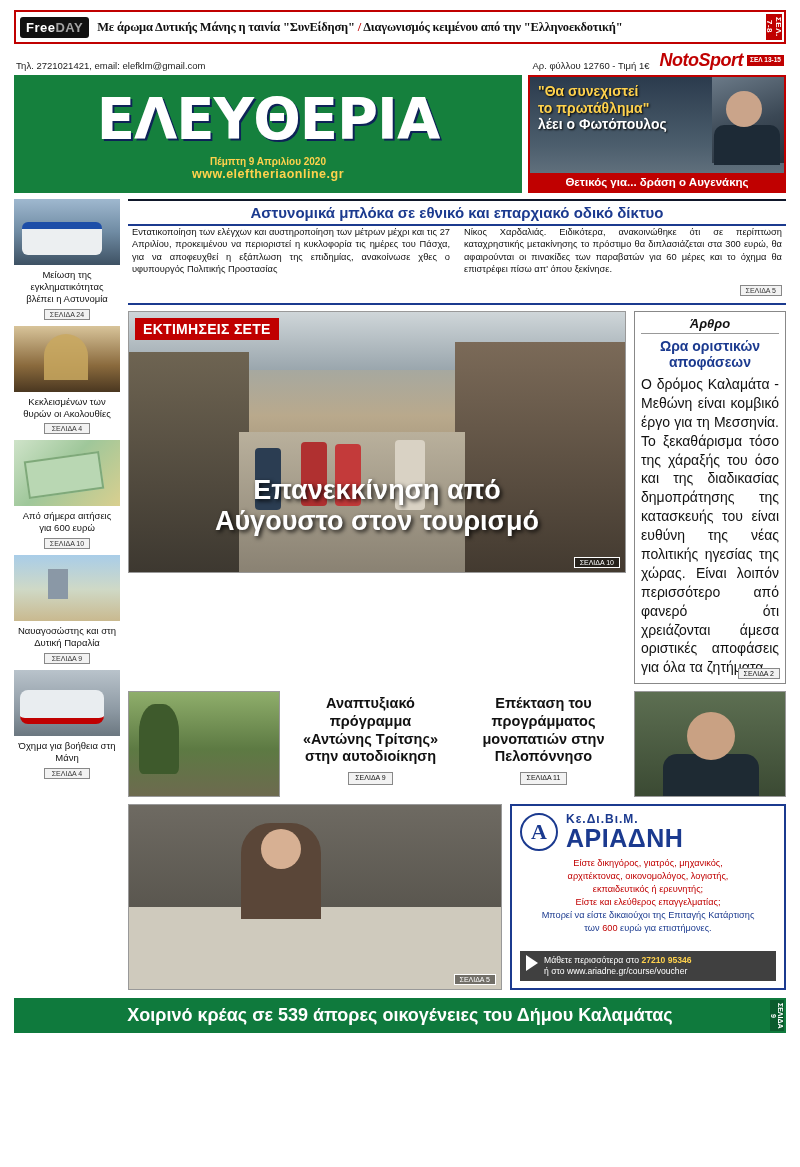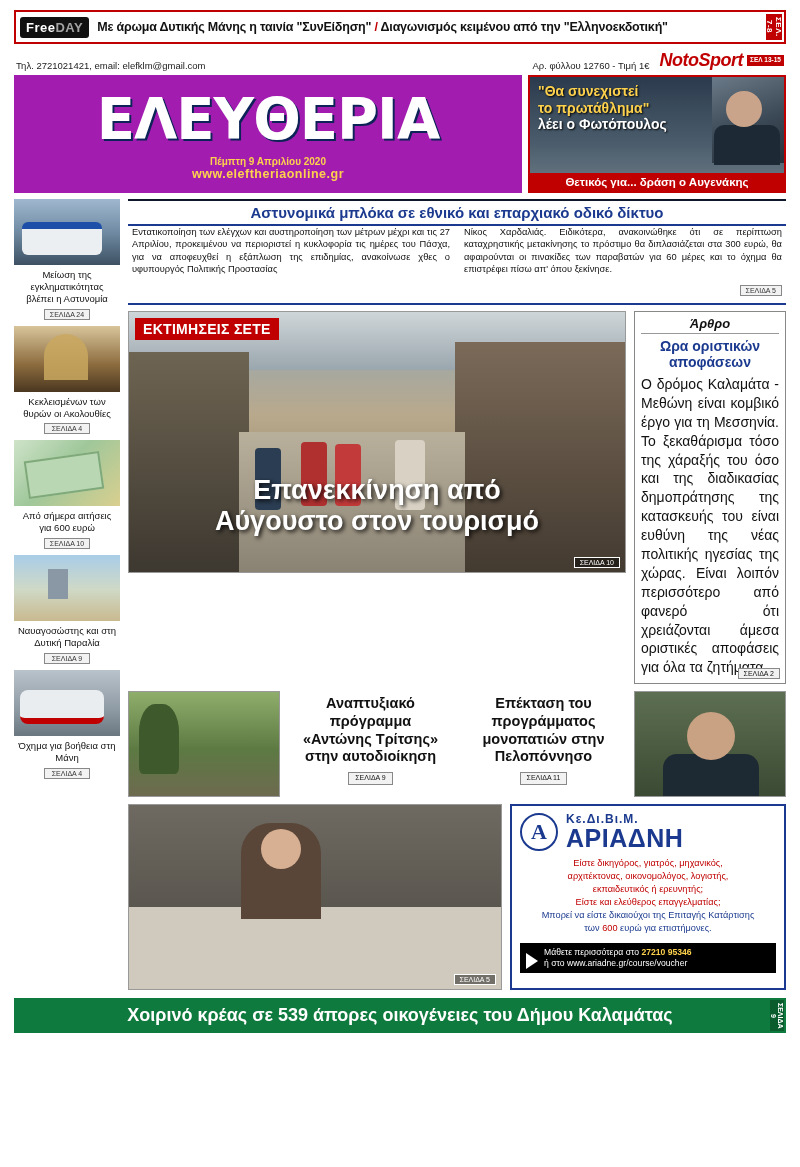--- a/index.html
+++ b/index.html
@@ -22,20 +22,21 @@
   }
   .freeday {
     background:#111; color:#fff; font-weight:bold; font-size:13px;
     padding:3px 6px; margin-left:4px; letter-spacing:0.5px;
     border-radius:3px; white-space:nowrap;
   }
   .freeday .day { color:#a3a3a3; }
   .topbar-text {
     font-size:12.5px; font-weight:bold; color:#111; white-space:nowrap;
     letter-spacing:-0.2px;
+    font-family:Liberation Serif, serif;
   }
   .topbar-text .sep { color:#c00000; font-weight:bold; }
   .sel-badge {
     position:absolute; right:2px; top:2px; bottom:2px; width:16px;
     background:#c00000; color:#fff; font-size:8px; font-weight:bold;
     writing-mode:vertical-rl; text-align:center; display:flex;
     align-items:center; justify-content:center; letter-spacing:0.5px;
   }
 
   
@@ -44,21 +45,21 @@
     font-size:9.5px; color:#222; padding: 6px 2px 4px 2px;
   }
   .infoline .right { display:flex; align-items:flex-end; gap:10px; }
   .notosport-wrap { display:flex; align-items:center; gap:4px; }
   .notosport { font-size:18px; font-weight:bold; color:#c00000; font-style:italic; letter-spacing:-0.5px;}
   .noto-badge { background:#c00000; color:#fff; font-size:6.5px; font-weight:bold; padding:2px 3px; line-height:1.05; text-align:center;}
 
   
   .masthead-row { display:flex; gap:6px; height:118px; }
   .masthead {
-    flex: 0 0 508px; background:#a21caf; position:relative; overflow:hidden;
+    flex: 0 0 508px; background:#15803d; position:relative; overflow:hidden;
     display:flex; flex-direction:column; align-items:center; justify-content:center;
   }
   .masthead .title {
     color:#fff; font-family:"DejaVu Sans", sans-serif; font-weight:bold;
     font-size:56px; letter-spacing:-1px; line-height:1; margin-top:4px;
     text-shadow:2px 2px 0 #0d2357;
   }
   .masthead .date { color:#ffd24d; font-size:10px; margin-top:8px; font-weight:bold;}
   .masthead .site { color:#ffd24d; font-size:12.5px; font-weight:bold; letter-spacing:0.5px;}
 
@@ -199,22 +200,22 @@
   .ad-logo {
     width:38px; height:38px; border:2px solid #1b3a8f; border-radius:50%;
     display:flex; align-items:center; justify-content:center; color:#1b3a8f;
     font-size:22px; font-weight:bold; font-family:"Liberation Serif", serif;
   }
   .ad-kedivim { font-size:12px; font-weight:bold; color:#1b3a8f; letter-spacing:1px;}
   .ad-name { font-size:25px; font-weight:bold; color:#1b3a8f; letter-spacing:0.5px; line-height:1;}
   .ad-body { text-align:center; font-size:9.2px; line-height:1.4; color:#1b3a8f; padding:6px 2px 0 2px;}
   .ad-body .red { color:#c00000; font-weight:normal;}
   .ad-cta {
-    margin-top:8px; background:#000000; color:#fff; font-size:8.6px;
-    display:flex; align-items:flex-end; gap:6px; padding:4px 6px; line-height:1.3;
+    margin-top:16px; background:#404040; color:#fff; font-size:8.6px;
+    display:flex; align-items:flex-start; gap:6px; padding:4px 6px; line-height:1.3;
   }
   .ad-cta .tri { width:0;height:0;border-left:12px solid #fff;border-top:8px solid transparent;border-bottom:8px solid transparent;flex:0 0 auto;}
   .ad-cta .num { color:#ffd24d; font-weight:bold;}
 
   
   .footer {
     margin-top:8px; background:#0f7a3d; color:#fff; position:relative;
     text-align:center; font-size:18px; font-weight:bold; padding:7px 24px;
   }
   .footer .sel {

